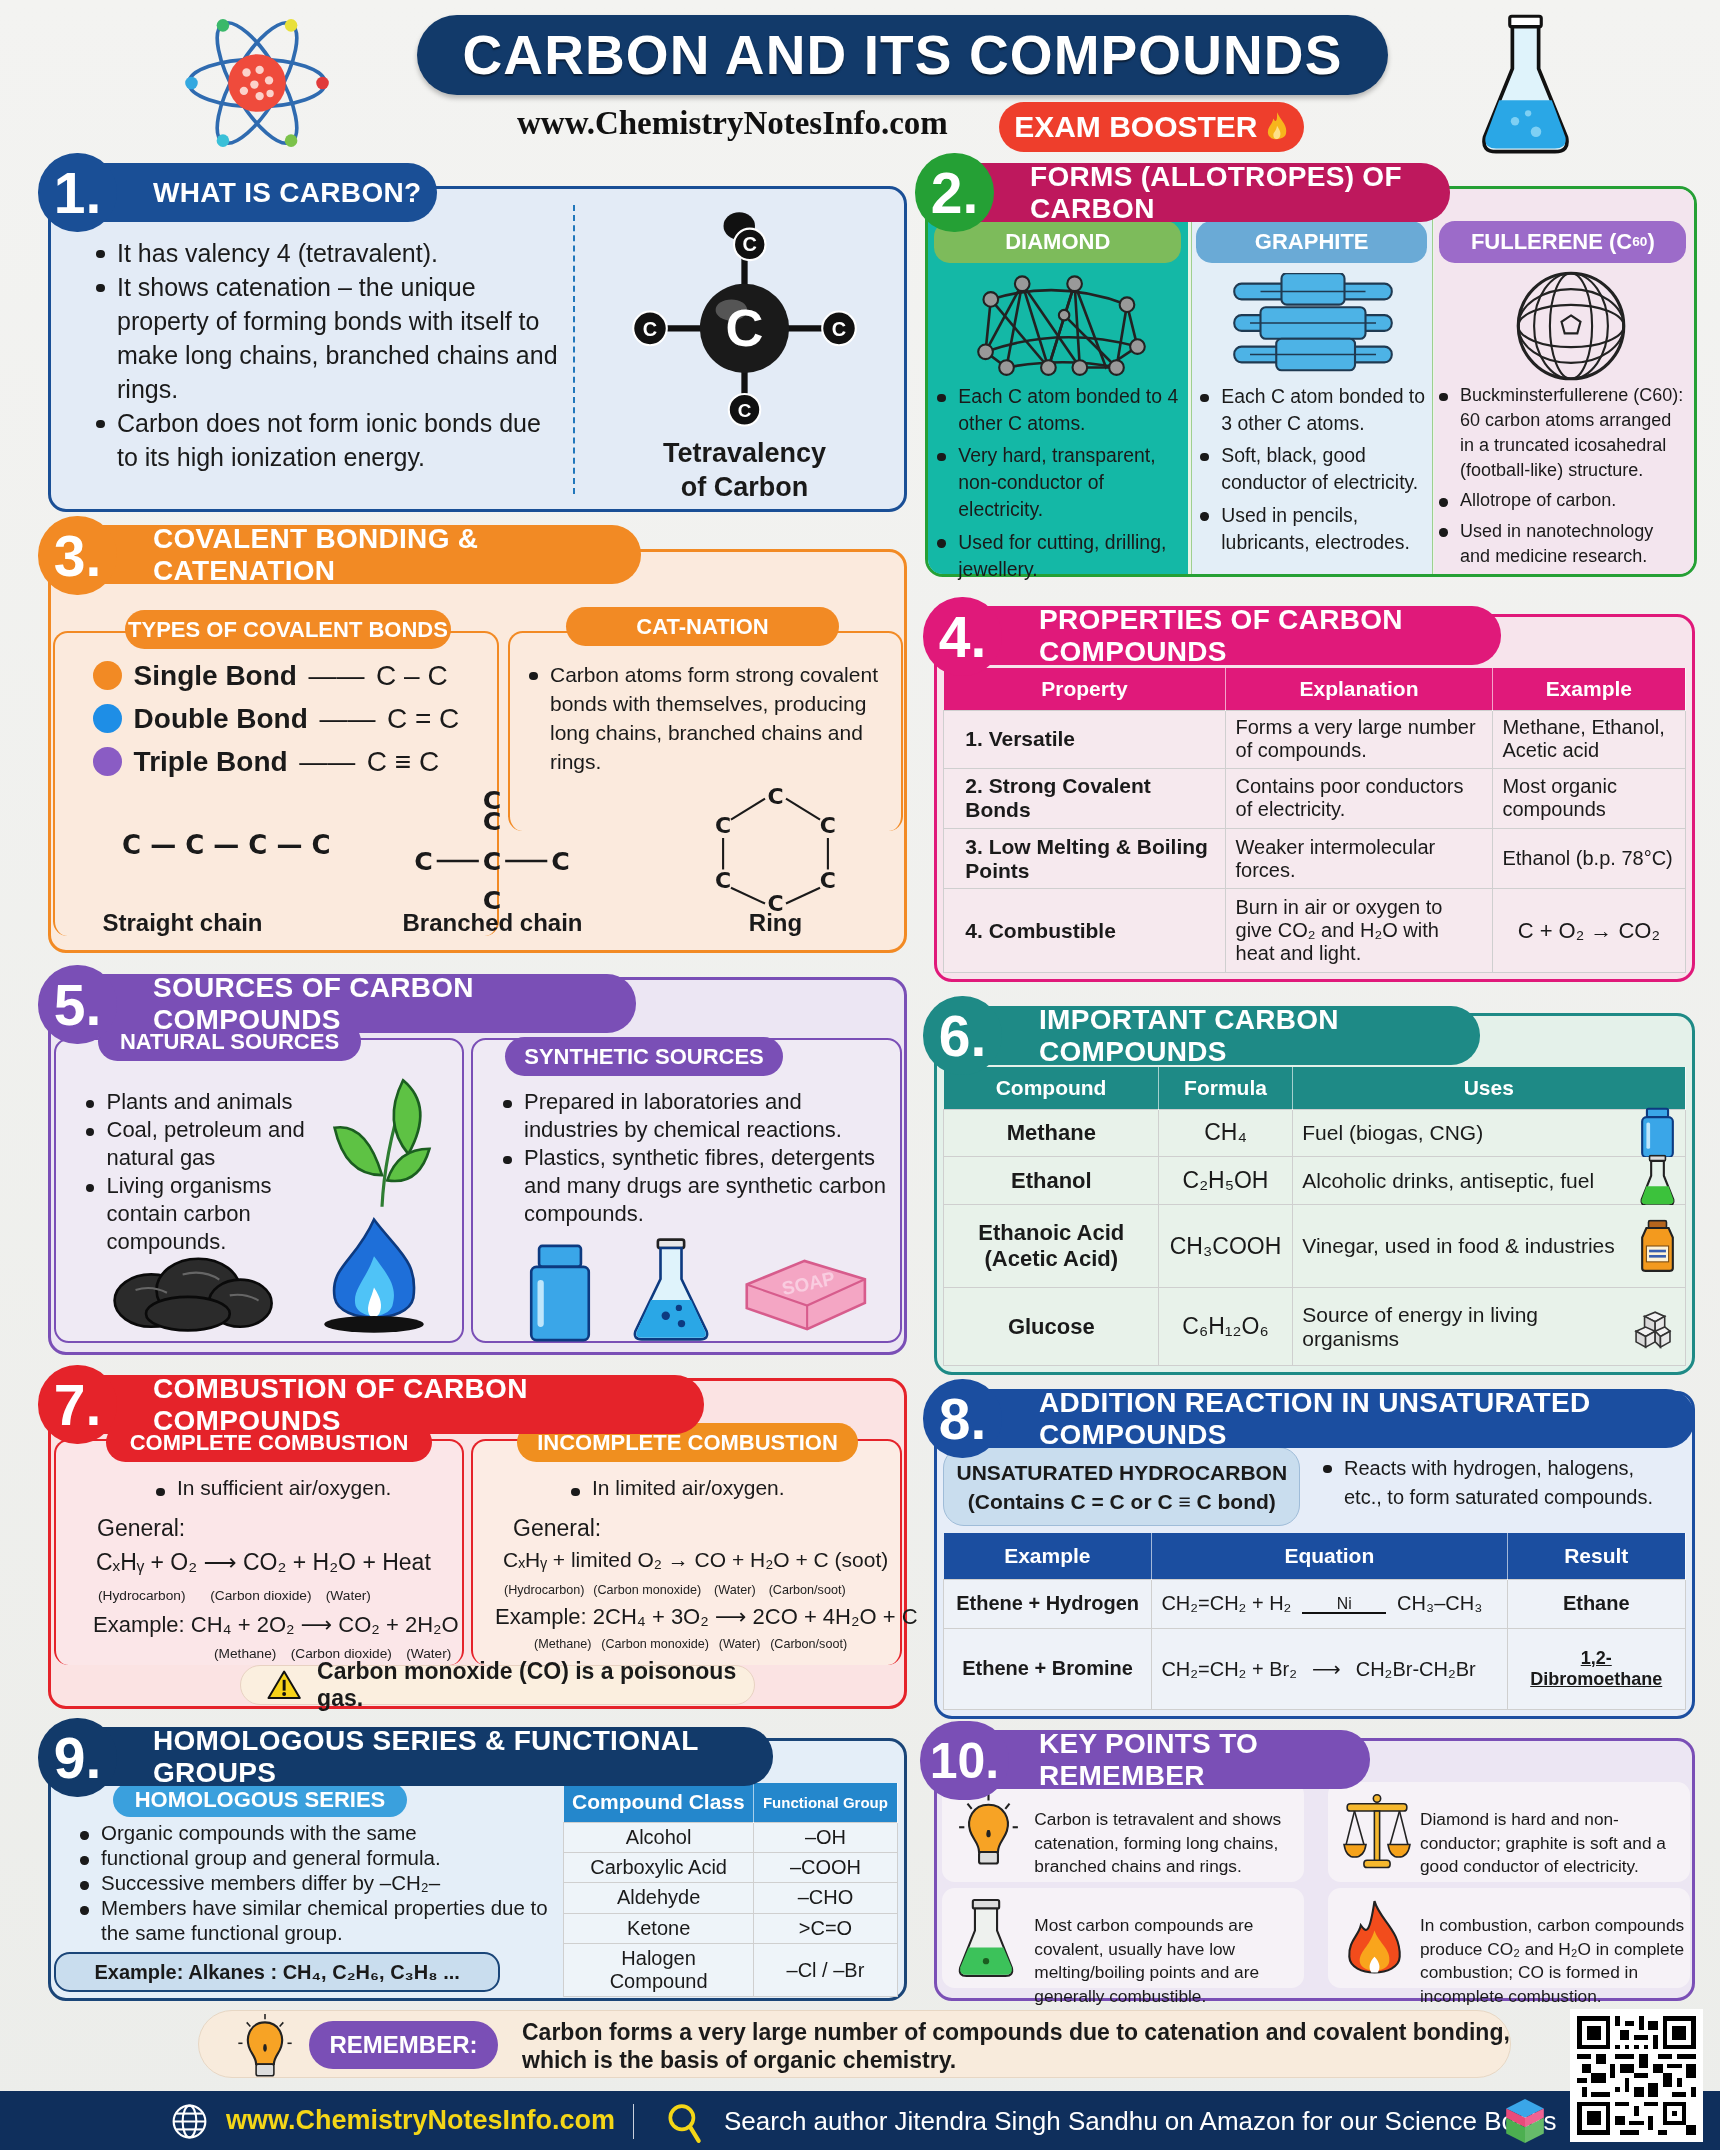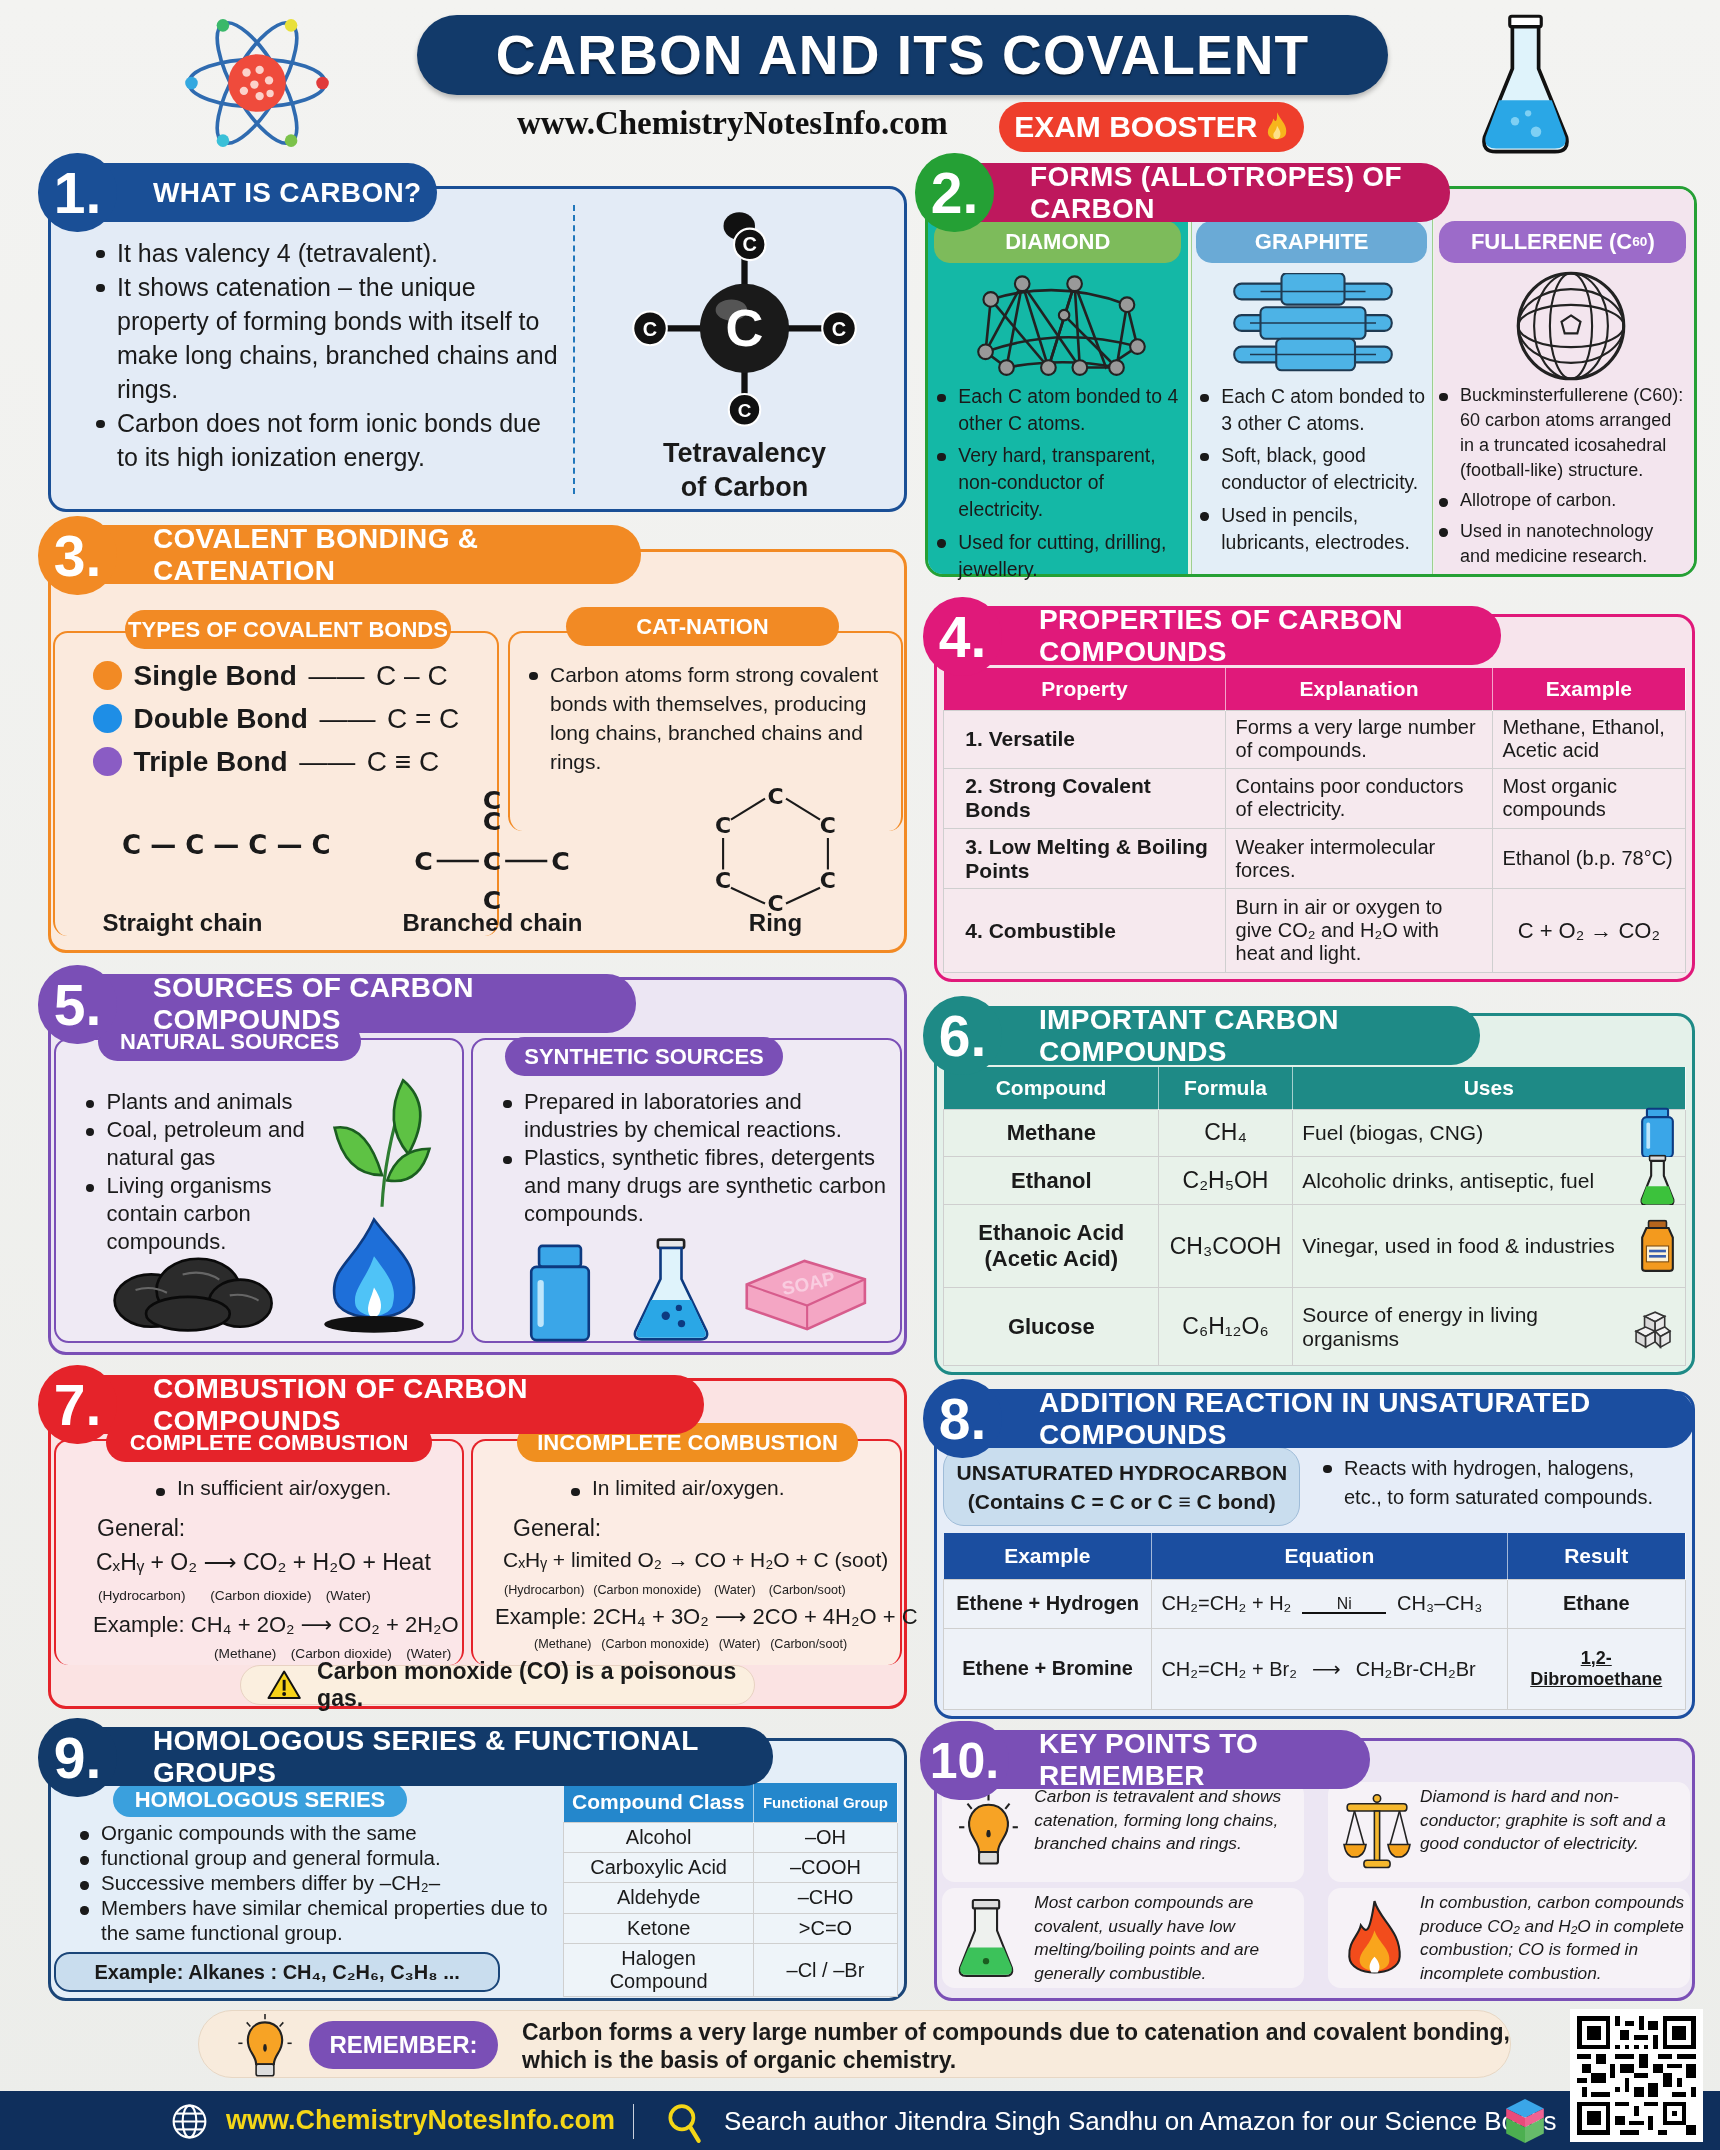--- a/index.html
+++ b/index.html
@@ -123,21 +123,21 @@
 
   
   .s9 { left: 48px; top: 1738px; width: 859px; height: 263px; border-color: #1a4578; background: #e4eef8; }
   .s9 .tbl { position: absolute; left: 512px; top: 42px; right: 6.3px; bottom: 5.3px; }
   .s9 th { background: #2487cc; font-size: 19px; height: 39px; }
   .s9 td { background: #eef4f9; text-align: center; font-size: 21px; padding: 1.1px 4.2px; }
 
   
   .s10 { left: 934px; top: 1738px; width: 761px; height: 263px; border-color: #7a4fb6; background: #ece6f3; }
   .kp { position: absolute; width: 362px; height: 100px; background: #f6f2f7; border-radius: 12.6px; }
-  .kp .txt { position: absolute; left: 92px; top: 3px; right: 4.2px; font-size: 17.3px; line-height: 23.6px; font-style: italic; }
+  .kp .txt { position: absolute; left: 92px; top: 26px; right: 4.2px; font-size: 17.3px; line-height: 23.6px; }
   .kp svg { position: absolute; left: 14.7px; top: 10.5px; }
 
   
   .remember {
     left: 198px; top: 2010px; width: 1313px; height: 68px;
     background: #f8ebdc; border-radius: 34px; border: 1.6px solid #e7d7c4;
   }
   .rem-pill {
     position: absolute; left: 110px; top: 9.5px; width: 189px; height: 48px;
     background: #7a4fb6; border-radius: 24px; color: #fff; font-weight: 700;
@@ -171,21 +171,21 @@
     </g>
   <circle cx="20" cy="135" r="12" fill="#33a8e0"></circle>
     <circle cx="270" cy="135" r="12" fill="#e13a3a"></circle>
   <circle cx="210" cy="25" r="12" fill="#e8e03a"></circle>
     <circle cx="80" cy="245" r="12" fill="#3ac0d8"></circle>
   <circle cx="80" cy="25" r="12" fill="#3ab86a"></circle>
     <circle cx="210" cy="245" r="12" fill="#7bc24a"></circle>
 </svg>
 
 <div class="abs title-pill">
-  <span>CARBON AND ITS COVALENT</span>
+  <span>CARBON AND ITS COMPOUNDS</span>
 </div>
 <div class="abs site-top">www.ChemistryNotesInfo.com</div>
 <div class="abs booster">
   <span>EXAM BOOSTER</span>
   <svg width="24" height="31.5" viewBox="0 0 46 60">
       <path d="M23 2 C30 18 44 26 40 44 C37 56 9 58 6 44 C3 32 14 26 16 14 C20 22 24 22 23 2Z" fill="#f7b51c"></path>
       <path d="M23 28 C28 36 32 42 28 50 C24 56 16 54 16 46 C16 40 22 38 23 28Z" fill="#fde08a"></path>
     </svg>
 </div>
 

